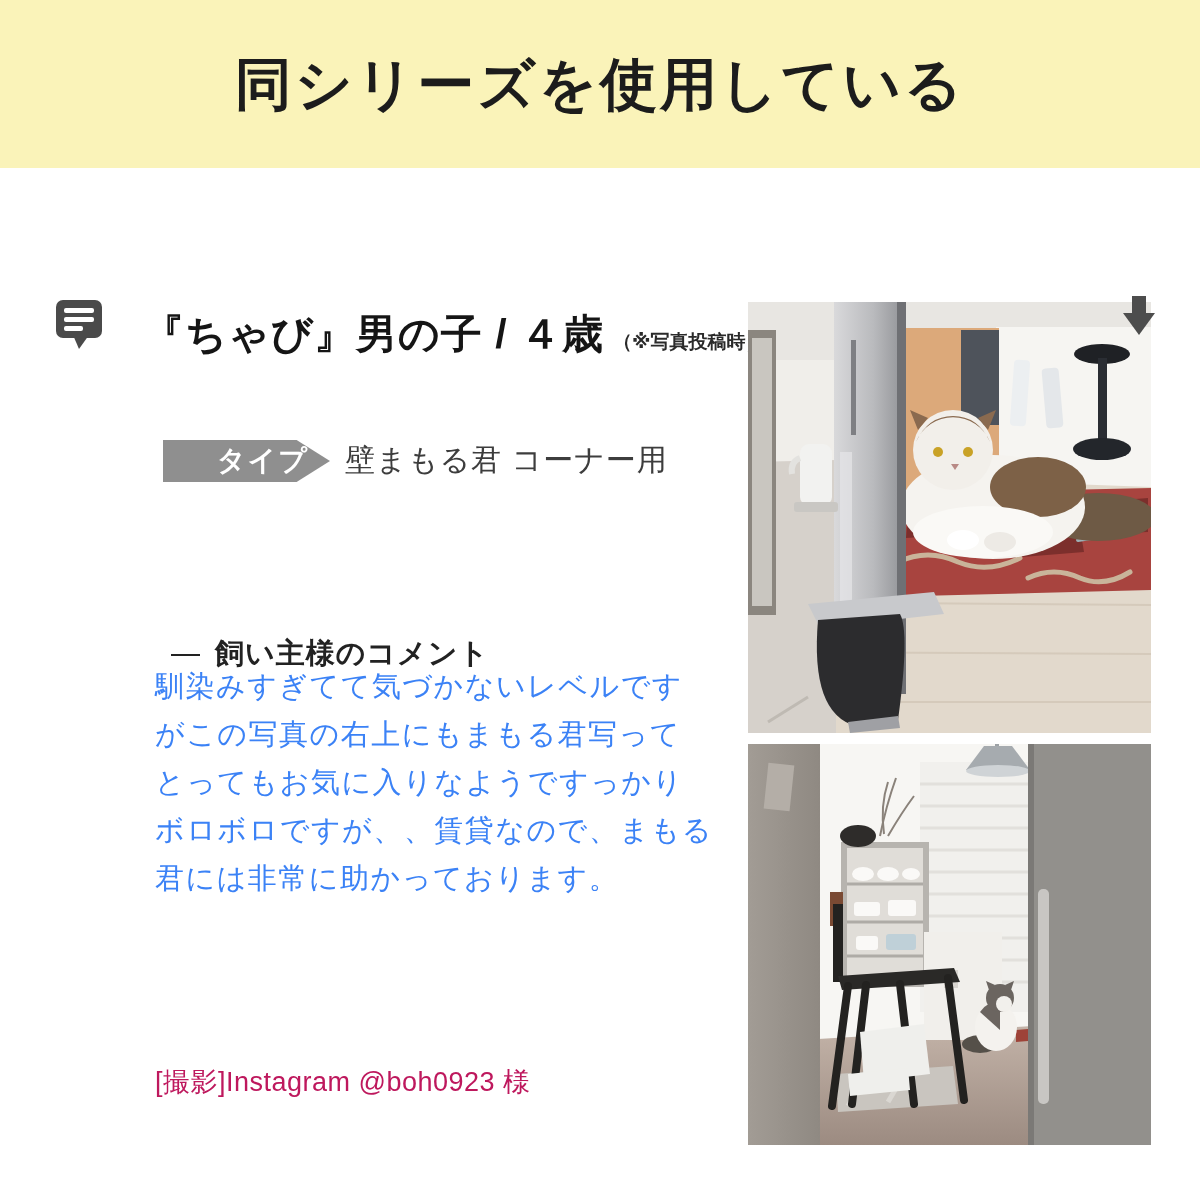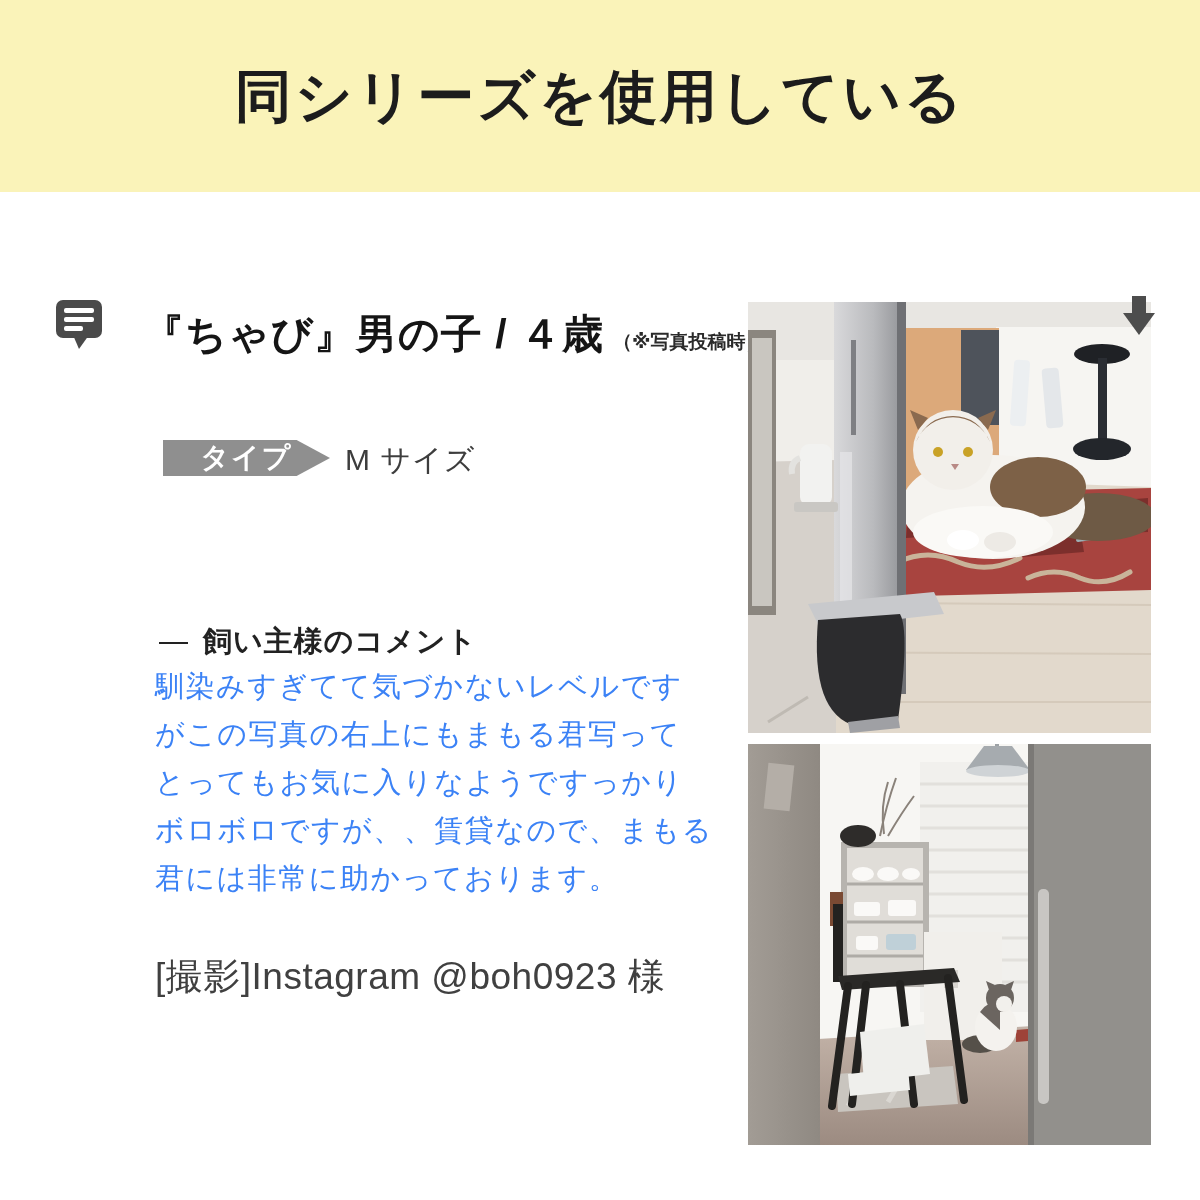--- a/index.html
+++ b/index.html
@@ -5,59 +5,59 @@
   html,body{margin:0;padding:0;}
   body{
     width:1200px;height:1200px;position:relative;background:#ffffff;
     font-family:"Liberation Sans","DejaVu Sans",sans-serif;
     -webkit-font-smoothing:antialiased;overflow:hidden;
   }
   .abs{position:absolute;}
 
   
   .banner{
-    left:0;top:0;width:1200px;height:192px;background:#FAF3B9;
+    left:0;top:0;width:1200px;height:168px;background:#FAF3B9;
     display:flex;flex-direction:column;align-items:center;justify-content:center;
   }
   .banner .line{
     font-size:57px;font-weight:800;color:#1c1c1c;letter-spacing:3px;
     line-height:66px;text-align:center;white-space:nowrap;
   }
 
   
   .bubble-icon{left:55px;top:299px;width:48px;height:52px;}
   .profile-title{
     left:143px;top:307px;white-space:nowrap;
     font-size:41px;font-weight:800;color:#151515;letter-spacing:1px;
   }
   .profile-note{font-size:19px;font-weight:700;color:#2a2a2a;letter-spacing:0;margin-left:9px;}
 
   
   .type-tag{
-    left:163px;top:440px;width:167px;height:36px;background:#8F8F8F;
+    left:163px;top:440px;width:167px;height:42px;background:#8F8F8F;
     clip-path:polygon(0 0,80% 0,100% 50%,80% 100%,0 100%);
-    display:flex;align-items:center;justify-content:center;font-family:Liberation Mono, monospace;
+    display:flex;align-items:center;justify-content:flex-end;font-family:Liberation Mono, monospace;
   }
   .type-tag span{
     width:134px;text-align:center;color:#ffffff;font-size:28px;font-weight:700;letter-spacing:2px;
   }
   .type-lines{left:345px;top:437px;}
   .type-lines div{
     font-size:30px;color:#3d3d3d;line-height:46px;letter-spacing:1px;white-space:nowrap;
   }
 
   
   .comment-heading{left:155px;top:618px;font-size:29px;color:#222222;letter-spacing:1px;white-space:nowrap;}
   .comment-heading .dash{font-weight:400;margin-right:14px;}
   .comment-heading .txt{font-weight:800;}
   .comment-body{left:155px;top:662px;}
   .comment-body div{
     font-size:29px;color:#3b82f6;line-height:48px;letter-spacing:1.5px;white-space:nowrap;
   }
-  .credit{left:155px;top:952px;font-size:37px;color:#404040;letter-spacing:0.5px;white-space:nowrap;}
+  .credit{left:155px;top:1064px;font-size:27px;color:#be185d;letter-spacing:0.5px;white-space:nowrap;}
 
   
   .photo{overflow:hidden;background:#e9e7e4;}
   .photo svg{display:block;}
   .photo1{left:748px;top:302px;width:403px;height:431px;}
   .photo2{left:748px;top:744px;width:403px;height:401px;}
   .down-arrow{left:1123px;top:296px;width:32px;height:40px;}
 </style>
 </head>
 <body>
@@ -74,24 +74,24 @@
     <rect x="9" y="18" width="30" height="5" rx="2" fill="#ffffff"></rect>
     <rect x="9" y="27" width="19" height="5" rx="2" fill="#ffffff"></rect>
   </svg>
 </span>
 <h2 class="abs profile-title" style="margin:0;"><span>『ちゃび』男の子 / ４歳</span><span class="profile-note">（※写真投稿時）</span></h2>
 
 <div class="abs type-tag">
   <span>タイプ</span>
 </div>
 <div class="abs type-lines">
-  <div>M サイズ</div>
+  <div>壁まもる君 コーナー用</div>
 </div>
 
-<h3 class="abs comment-heading" style="margin:4px;">
+<h3 class="abs comment-heading" style="margin:16px;">
   <span class="dash">—</span><span class="txt">飼い主様のコメント</span>
 </h3>
 <div class="abs comment-body">
   <div>馴染みすぎてて気づかないレベルです</div>
   <div>がこの写真の右上にもまもる君写って</div>
   <div>とってもお気に入りなようですっかり</div>
   <div>ボロボロですが、、賃貸なので、まもる</div>
   <div>君には非常に助かっております。</div>
 </div>
 <div class="abs credit">[撮影]Instagram @boh0923 様</div>

